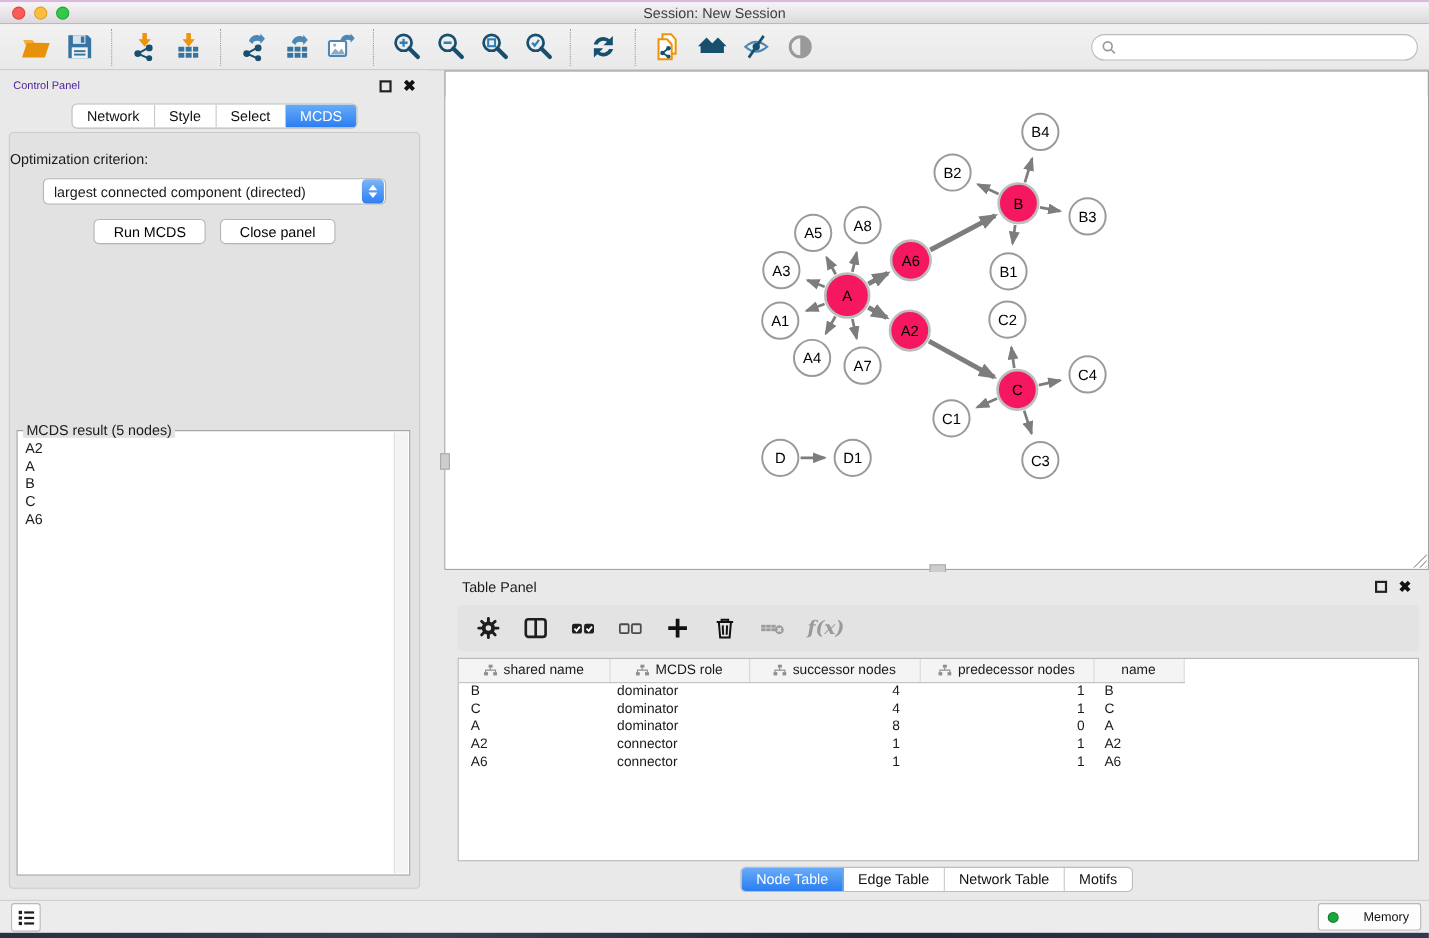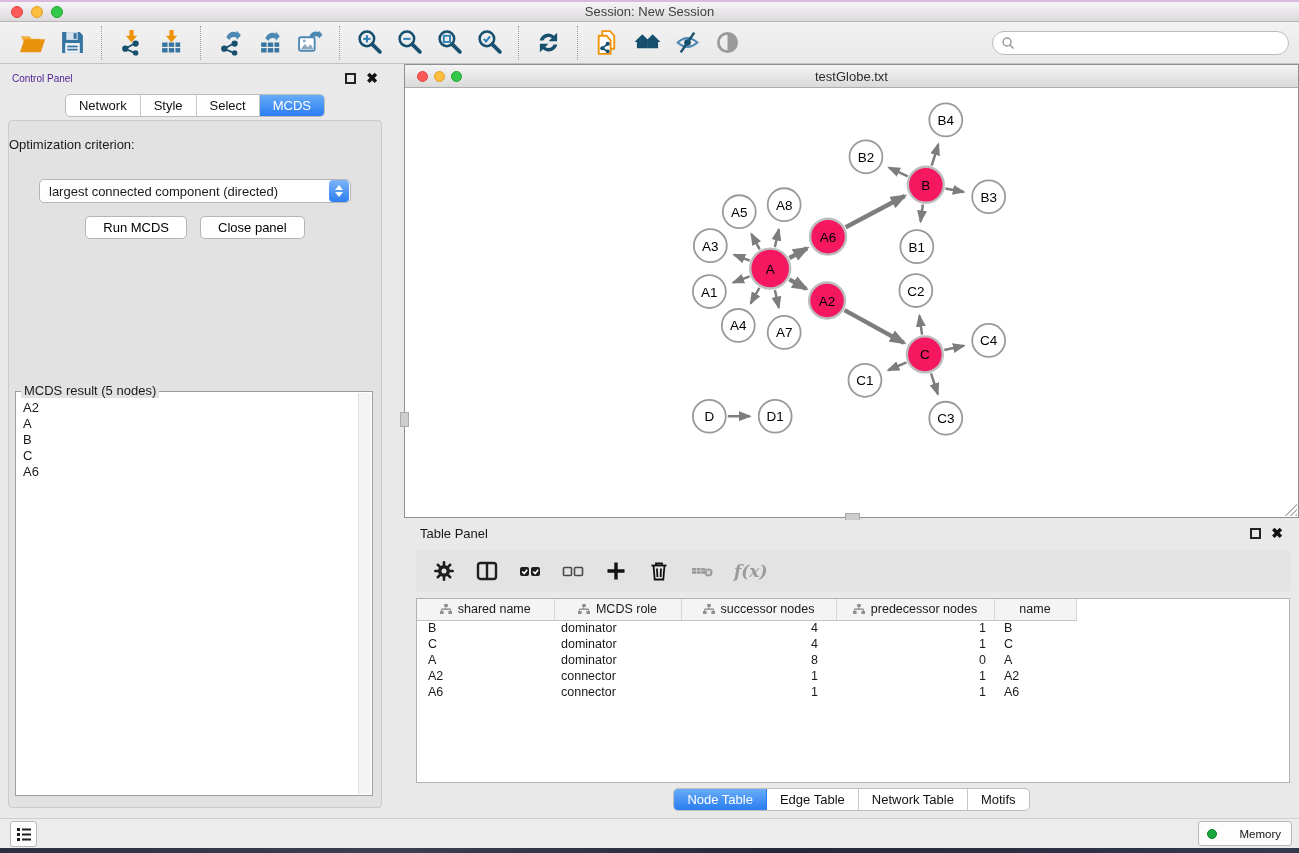--- a/index.html
+++ b/index.html
@@ -40,21 +40,21 @@
 
   .seg { display:inline-flex; background:#fff; border:1px solid #bdbdbd; border-radius:5px; overflow:hidden; }
   .seg .tab { padding:3px 13px; font-size:13px; color:#111; border-right:1px solid #c9c9c9; white-space:nowrap; }
   .seg .tab:last-child { border-right:none; }
   .seg .tab.active { background:linear-gradient(#68acf8,#2a7df1); color:#fff; border-right-color:#2a7df1; }
   .cp-tabs { text-align:center; margin-top:2px; }
 
   .cp-inner { position:absolute; left:8px; right:8px; top:56px; bottom:10px;
     background:#e2e2e2; border:1px solid #cbcbcb; border-radius:4px; }
   .opt-label { text-align:left; margin-top:16px; font-size:13px; }
-  .select-row { display:flex; justify-content:center; margin-top:27px; }
+  .select-row { display:flex; justify-content:center; margin-top:10px; }
   .cy-select { width:312px; height:24px; background:#fff; border:1px solid #b5b5b5; border-radius:5px;
     display:flex; align-items:center; position:relative; }
   .cy-select .sel-val { flex:1; padding-left:9px; font-size:13px; white-space:nowrap; overflow:hidden; }
   .cy-select .stepper { width:20px; height:22px; margin-right:1px; border-radius:4px;
     background:linear-gradient(#7cb5f8,#2e7ef3); display:flex; flex-direction:column; align-items:center; justify-content:center; gap:2px; }
   .stepper .chev { width:0; height:0; border-left:4px solid transparent; border-right:4px solid transparent; }
   .chev.up { border-bottom:5px solid #fff; }
   .chev.down { border-top:5px solid #fff; }
   .btn-row { display:flex; justify-content:center; gap:13px; margin-top:13px; }
   .push-btn { background:#fff; border:1px solid #b5b5b5; border-radius:5px; padding:3px 17px; font-size:13px; font-family:"Liberation Sans",sans-serif; }
@@ -330,28 +330,20 @@
           <div>B</div>
           <div>C</div>
           <div>A6</div>
         </div>
       <div class="result-scroll"></div>
     </div>
   </div>
 </div>
 
 <div class="net-window">
-  <div class="net-titlebar">
-    <div class="lights">
-      <div class="light red"></div>
-      <div class="light yellow"></div>
-      <div class="light green"></div>
-    </div>
-    <span class="net-title">testGlobe.txt</span>
-  </div>
   <div class="net-canvas">
     <svg id="graph-svg" viewBox="0 0 893 430">
         <defs>
  <marker id="arr-thin" markerWidth="13" markerHeight="10" refX="11" refY="5" orient="auto" markerUnits="userSpaceOnUse">
             <path d="M0,0 L13,5 L0,10 z" fill="#7d7d7d"></path>
           </marker>
  <marker id="arr-thick" markerWidth="17" markerHeight="13" refX="14" refY="6.5" orient="auto" markerUnits="userSpaceOnUse">
             <path d="M0,0 L17,6.5 L0,13 z" fill="#7d7d7d"></path>
           </marker>
 </defs>

